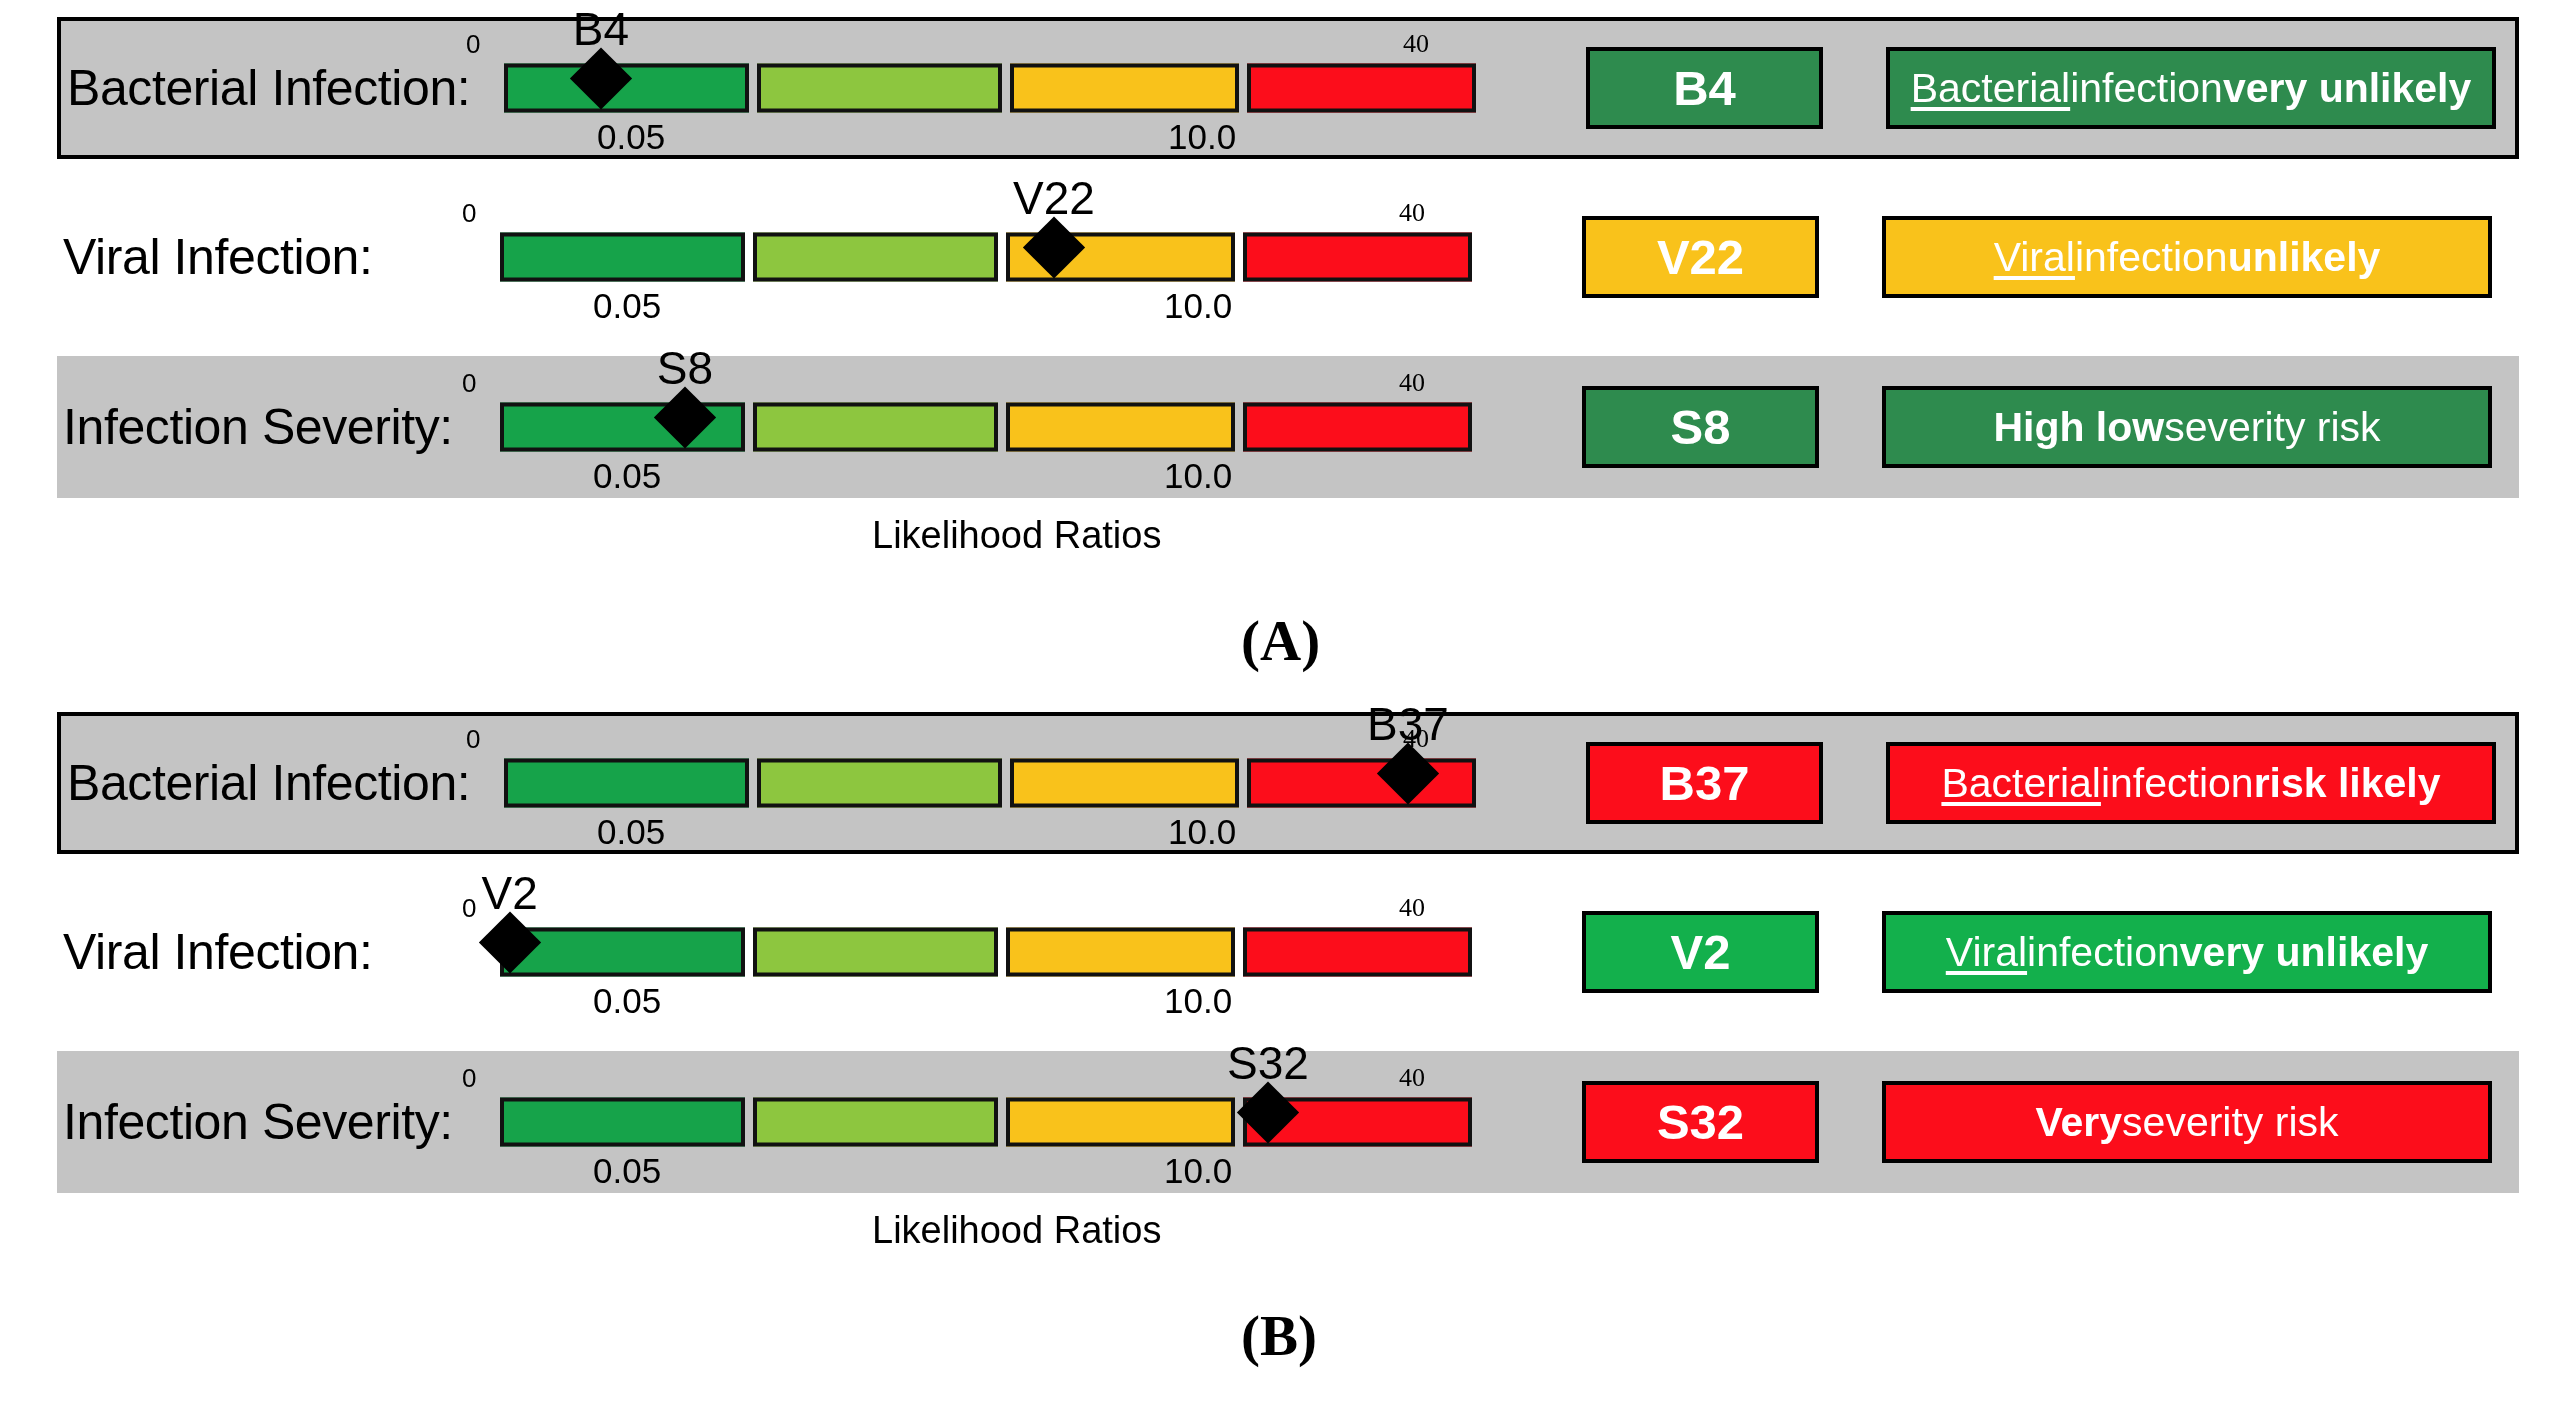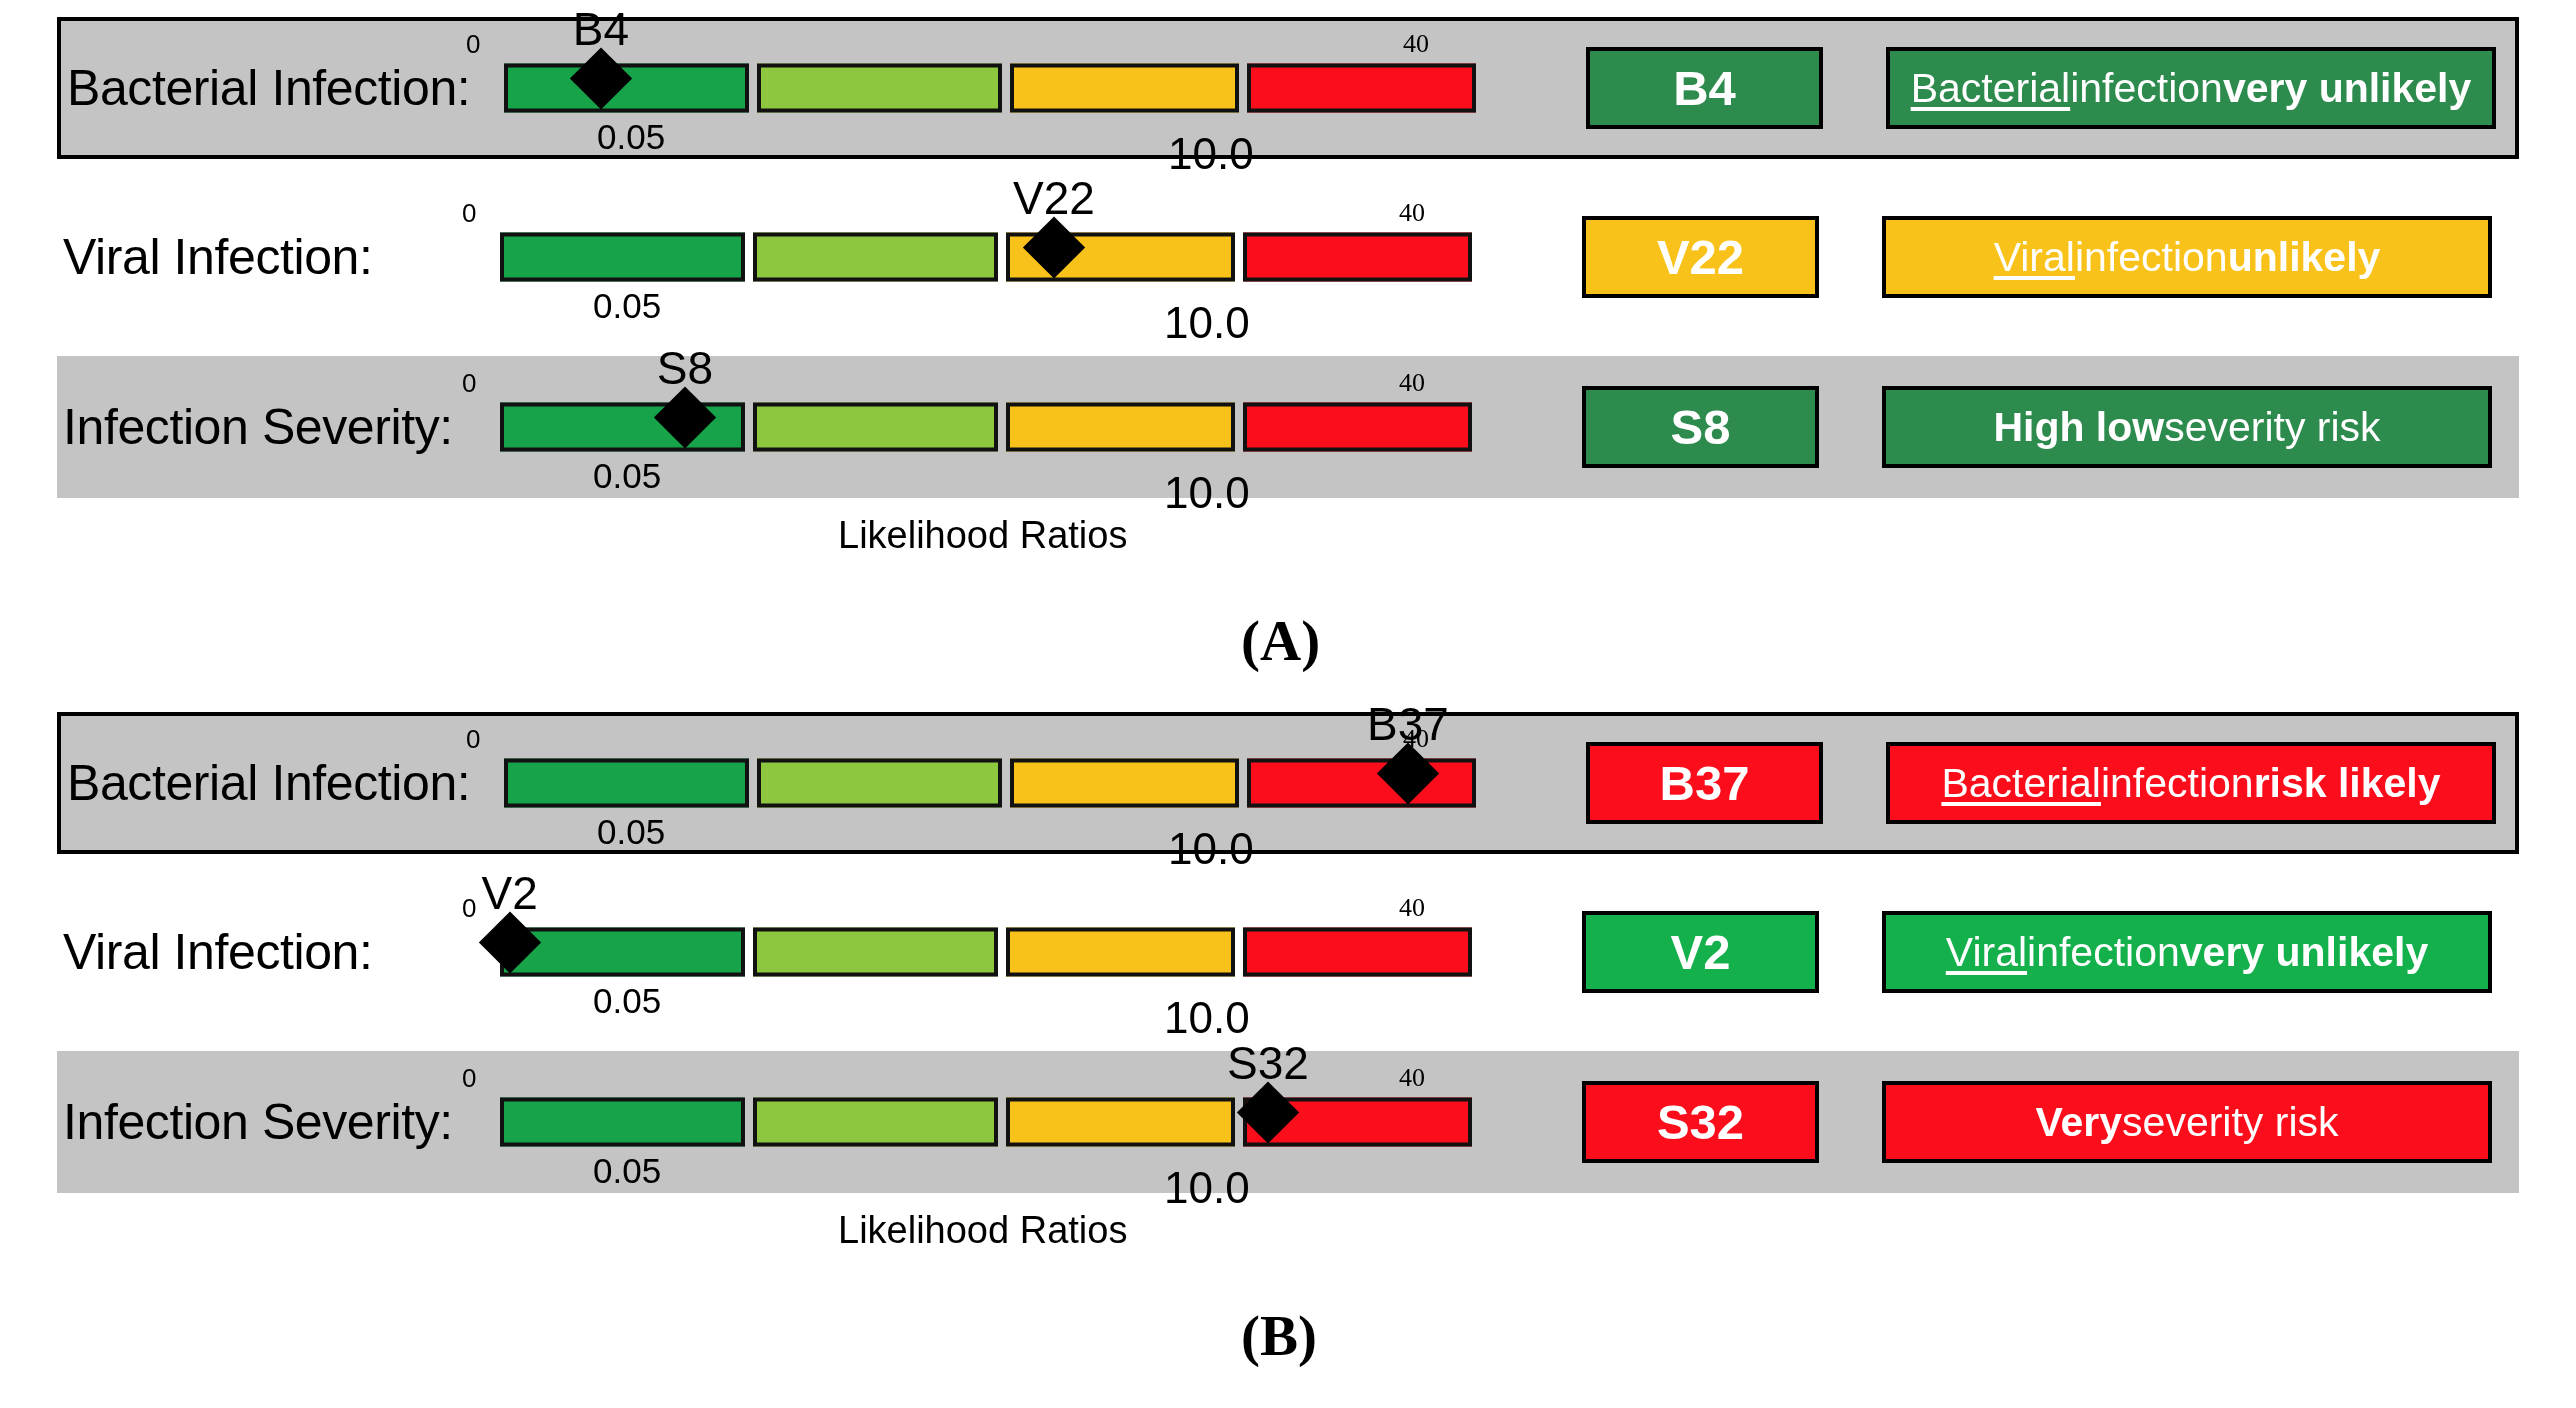--- a/index.html
+++ b/index.html
@@ -65,21 +65,21 @@
   
   .tick {
     position: absolute;
     font-size: 26px;
     line-height: 1;
     white-space: nowrap;
   }
   .tick.t-zero   { left: -38px;  top: -33px; }
   .tick.t-forty  { left: 899px; top: -33px; font-family: Liberation Serif, serif; }
   .tick.t-low    { left: 93px;  top: 55px; font-size: 35px; text-align: center; }
-  .tick.t-high   { left: 664px;  top: 68px; font-size: 44px; }
+  .tick.t-high   { left: 664px;  top: 55px; font-size: 35px; }
 
   
   .marker { position: absolute; top: -7.1px; }
   .diamond {
     width: 44px; height: 44px;
     background: #000;
     transform: translateX(-50%) rotate(45deg);
     margin-left: 0;
   }
   .marker-label {
@@ -127,20 +127,21 @@
     padding: 0 8px;
   }
   .statement .u { text-decoration: underline; text-underline-offset: 4.7px; }
   .statement .b { font-weight: bold; }
 
   
   .axis-caption {
     position: absolute;
     font-size: 38px;
     white-space: nowrap;
+    margin-left: 34px;
   }
   .panel-letter {
     position: absolute;
     font-family: "Liberation Serif", serif;
     font-size: 57px;
     font-weight: bold;
     white-space: nowrap;
   }
 </style>
 </head>

